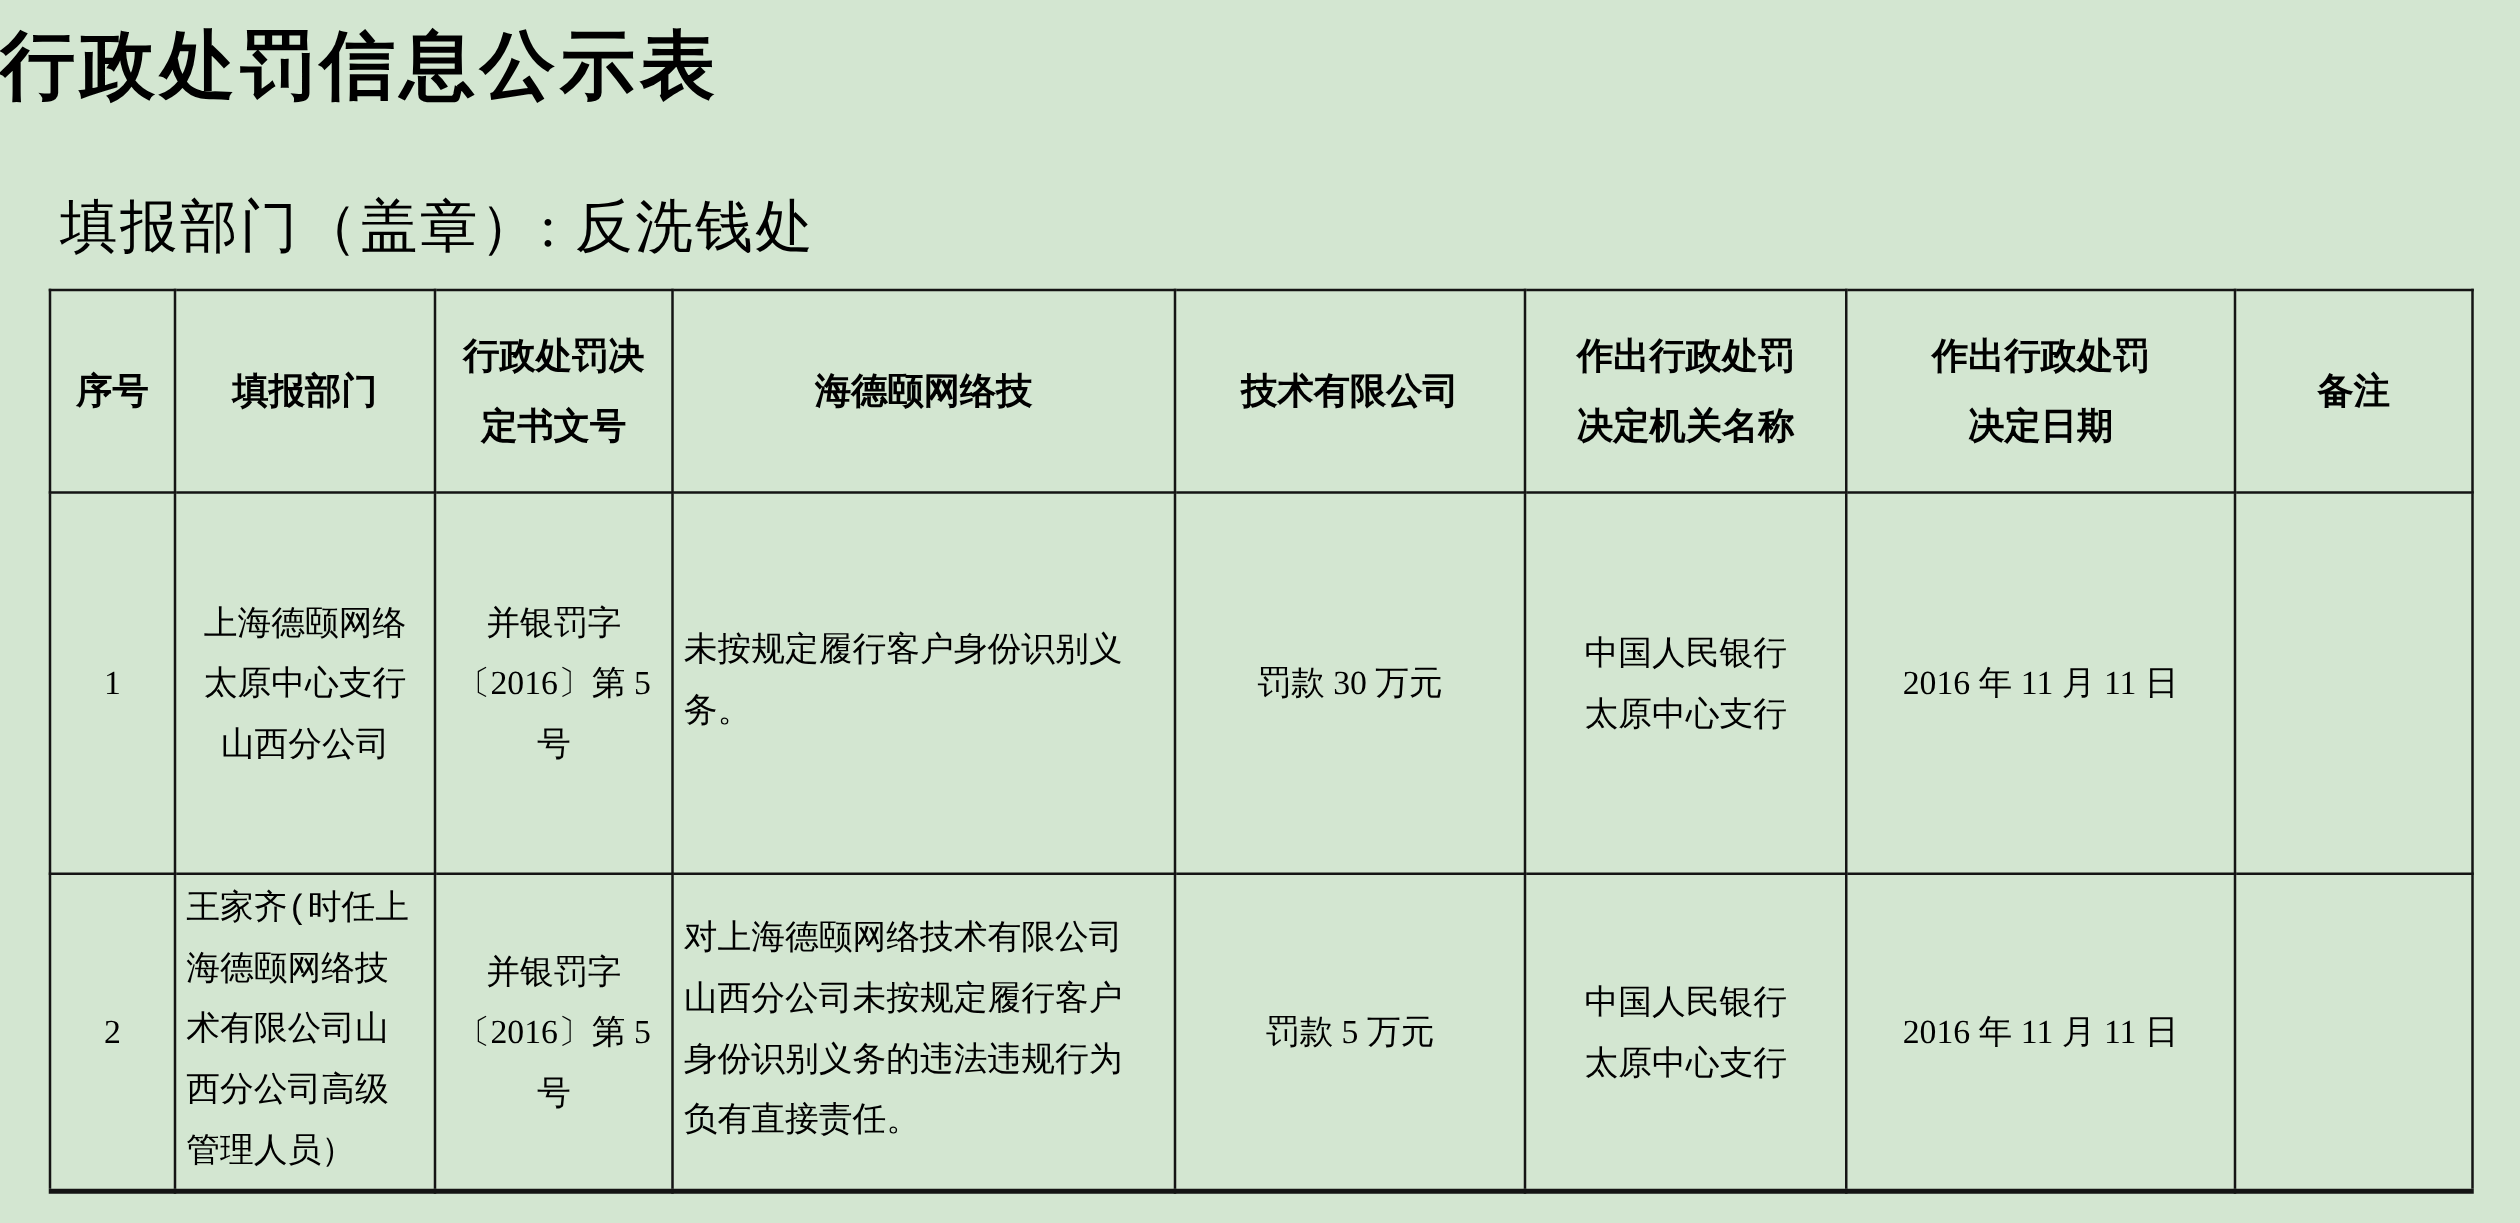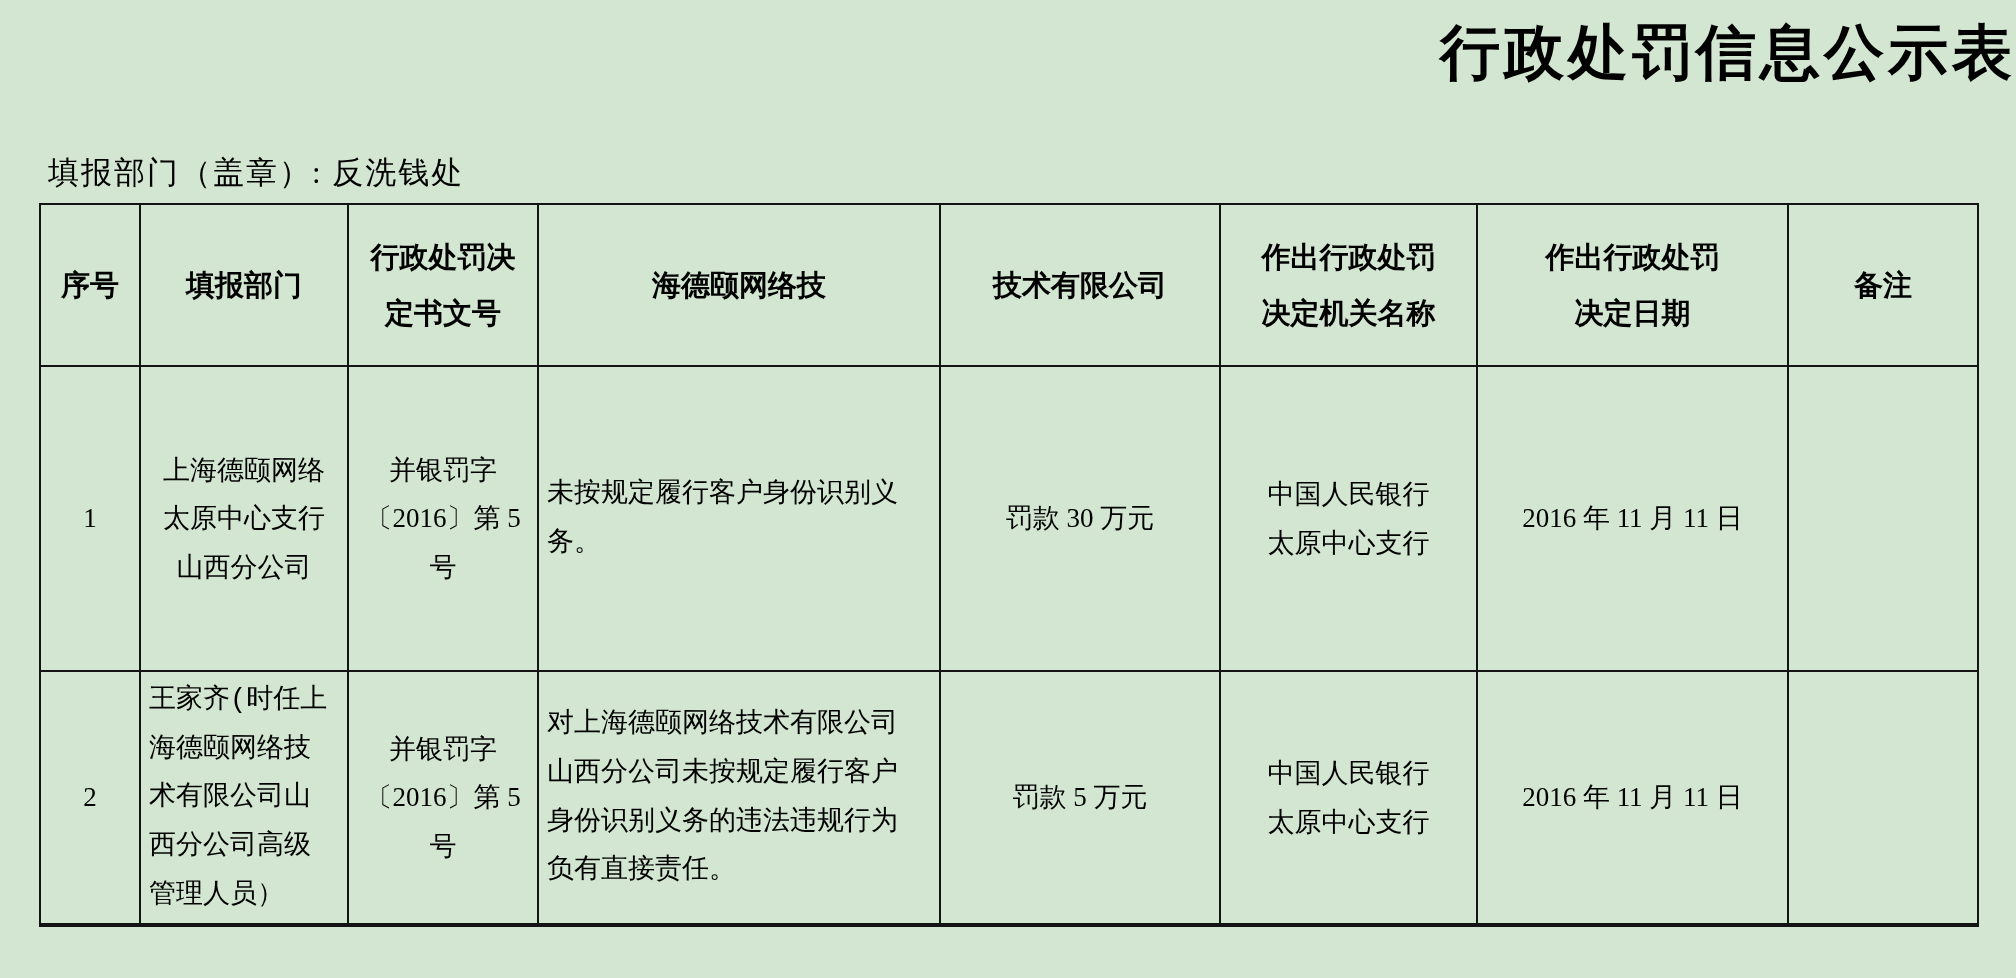--- a/index.html
+++ b/index.html
@@ -9,37 +9,37 @@
   body {
     width: 2016px;
     height: 978px;
     background: #d3e6d1;
     color: #000;
     font-family: "Liberation Serif", "DejaVu Serif", serif;
     overflow: hidden;
   }
   .title {
     margin: 14px 0 0 0;
-    text-align: right;
+    text-align: left;
     font-size: 60px;
     font-weight: bold;
     letter-spacing: 4px;
     line-height: 1.3;
   }
   .dept {
     margin: 62px 0 0 48px;
-    font-size: 31px;
+    font-size: 46px;
     line-height: 1.2;
     letter-spacing: 2px;
   }
   table.penalty {
     border-collapse: collapse;
     table-layout: fixed;
     width: 1938px;
-    margin: 12px 0 0 39px;
+    margin: 22px 0 0 39px;
     border: 2px solid #141414;
     border-bottom: 4px solid #141414;
   }
   table.penalty th,
   table.penalty td {
     border: 2px solid #141414;
     vertical-align: middle;
     text-align: center;
     white-space: pre-line;
     overflow: hidden;

